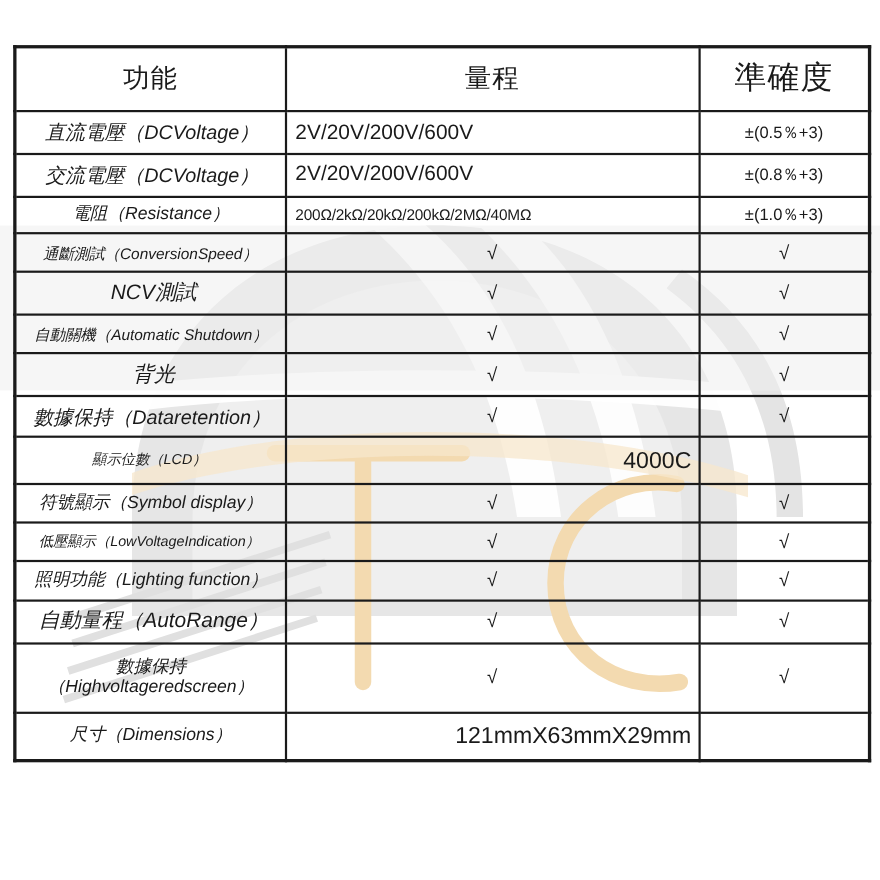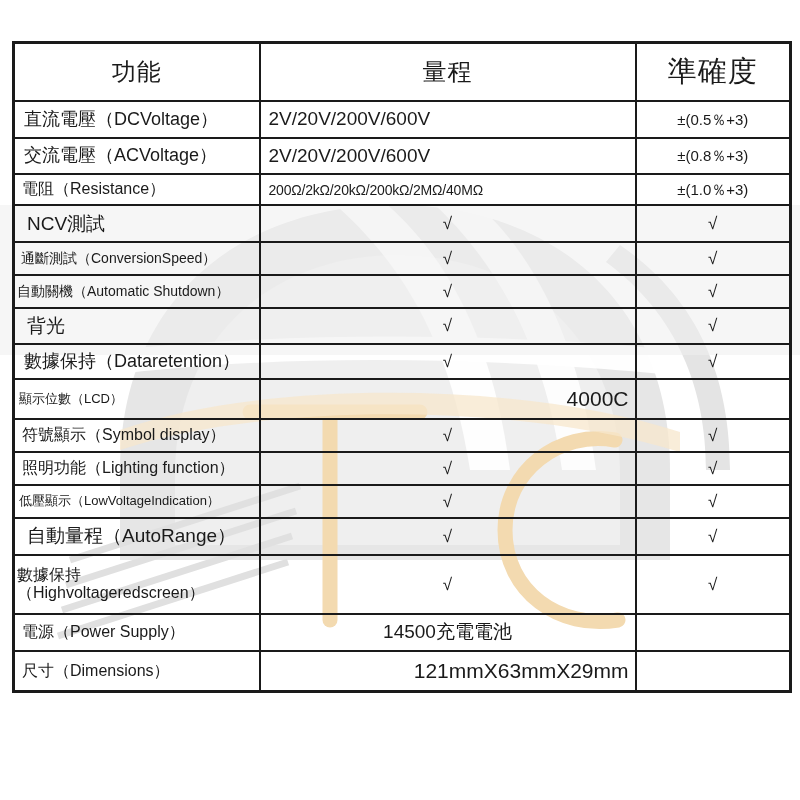--- a/index.html
+++ b/index.html
@@ -57,24 +57,25 @@
     text-align: center;
     font-size: 24px;
     font-weight: 400;
     letter-spacing: 1px;
     height: 56px;
   }
   tr.hdr td.acc-h { font-size: 29px; }
 
   
   td.func {
-    text-align: left;
+    text-align: center;
     font-size: 17px;
     white-space: normal;
     word-break: break-word;
+    font-style: italic;
   }
   td.func.sz-xl { font-size: 19px; padding-left: 12px; }
   td.func.sz-l  { font-size: 18px; padding-left: 9px; }
   td.func.sz-m  { font-size: 16px; padding-left: 7px; }
   td.func.sz-s  { font-size: 14px; padding-left: 6px; }
   td.func.sz-xs { font-size: 13px; padding-left: 4px; }
   td.func.tight { padding-left: 2px; padding-right: 1px; }
 
   
   td.range {
@@ -155,39 +156,39 @@
       <td class="acc-h">準確度</td>
     </tr>
 
     <tr>
       <td class="func sz-l">直流電壓（DCVoltage）</td>
       <td class="range left">2V/20V/200V/600V</td>
       <td class="acc">±(0.5％+3)</td>
     </tr>
 
     <tr>
-      <td class="func sz-l">交流電壓（ACVoltage）</td>
+      <td class="func sz-l">交流電壓（DCVoltage）</td>
       <td class="range left">2V/20V/200V/600V</td>
       <td class="acc">±(0.8％+3)</td>
     </tr>
 
     <tr>
       <td class="func sz-m">電阻（Resistance）</td>
       <td class="range left dense">200Ω/2kΩ/20kΩ/200kΩ/2MΩ/40MΩ</td>
       <td class="acc">±(1.0％+3)</td>
     </tr>
 
     <tr>
+      <td class="func sz-s">通斷測試（ConversionSpeed）</td>
+      <td class="range check">√</td>
+      <td class="acc check">√</td>
+    </tr>
+
+    <tr>
       <td class="func sz-xl">NCV測試</td>
-      <td class="range check">√</td>
-      <td class="acc check">√</td>
-    </tr>
-
-    <tr>
-      <td class="func sz-s">通斷測試（ConversionSpeed）</td>
       <td class="range check">√</td>
       <td class="acc check">√</td>
     </tr>
 
     <tr>
       <td class="func sz-s tight">自動關機（Automatic Shutdown）</td>
       <td class="range check">√</td>
       <td class="acc check">√</td>
     </tr>
 
@@ -209,48 +210,43 @@
       <td class="acc"></td>
     </tr>
 
     <tr>
       <td class="func sz-m">符號顯示（Symbol display）</td>
       <td class="range check">√</td>
       <td class="acc check">√</td>
     </tr>
 
     <tr>
+      <td class="func sz-xs">低壓顯示（LowVoltageIndication）</td>
+      <td class="range check">√</td>
+      <td class="acc check">√</td>
+    </tr>
+
+    <tr>
       <td class="func sz-m">照明功能（Lighting function）</td>
       <td class="range check">√</td>
       <td class="acc check">√</td>
     </tr>
 
     <tr>
-      <td class="func sz-xs">低壓顯示（LowVoltageIndication）</td>
-      <td class="range check">√</td>
-      <td class="acc check">√</td>
-    </tr>
-
-    <tr>
       <td class="func sz-xl">自動量程（AutoRange）</td>
       <td class="range check">√</td>
       <td class="acc check">√</td>
     </tr>
 
     <tr>
       <td class="func sz-m tight">數據保持（Highvoltageredscreen）</td>
       <td class="range check">√</td>
       <td class="acc check">√</td>
     </tr>
 
-    <tr>
-      <td class="func sz-m">電源（Power Supply）</td>
-      <td class="range">14500充電電池</td>
-      <td class="acc"></td>
-    </tr>
 
     <tr>
       <td class="func sz-m">尺寸（Dimensions）</td>
       <td class="range big">121mmX63mmX29mm</td>
       <td class="acc"></td>
     </tr>
   </tbody>
 </table>
 </div>
 

